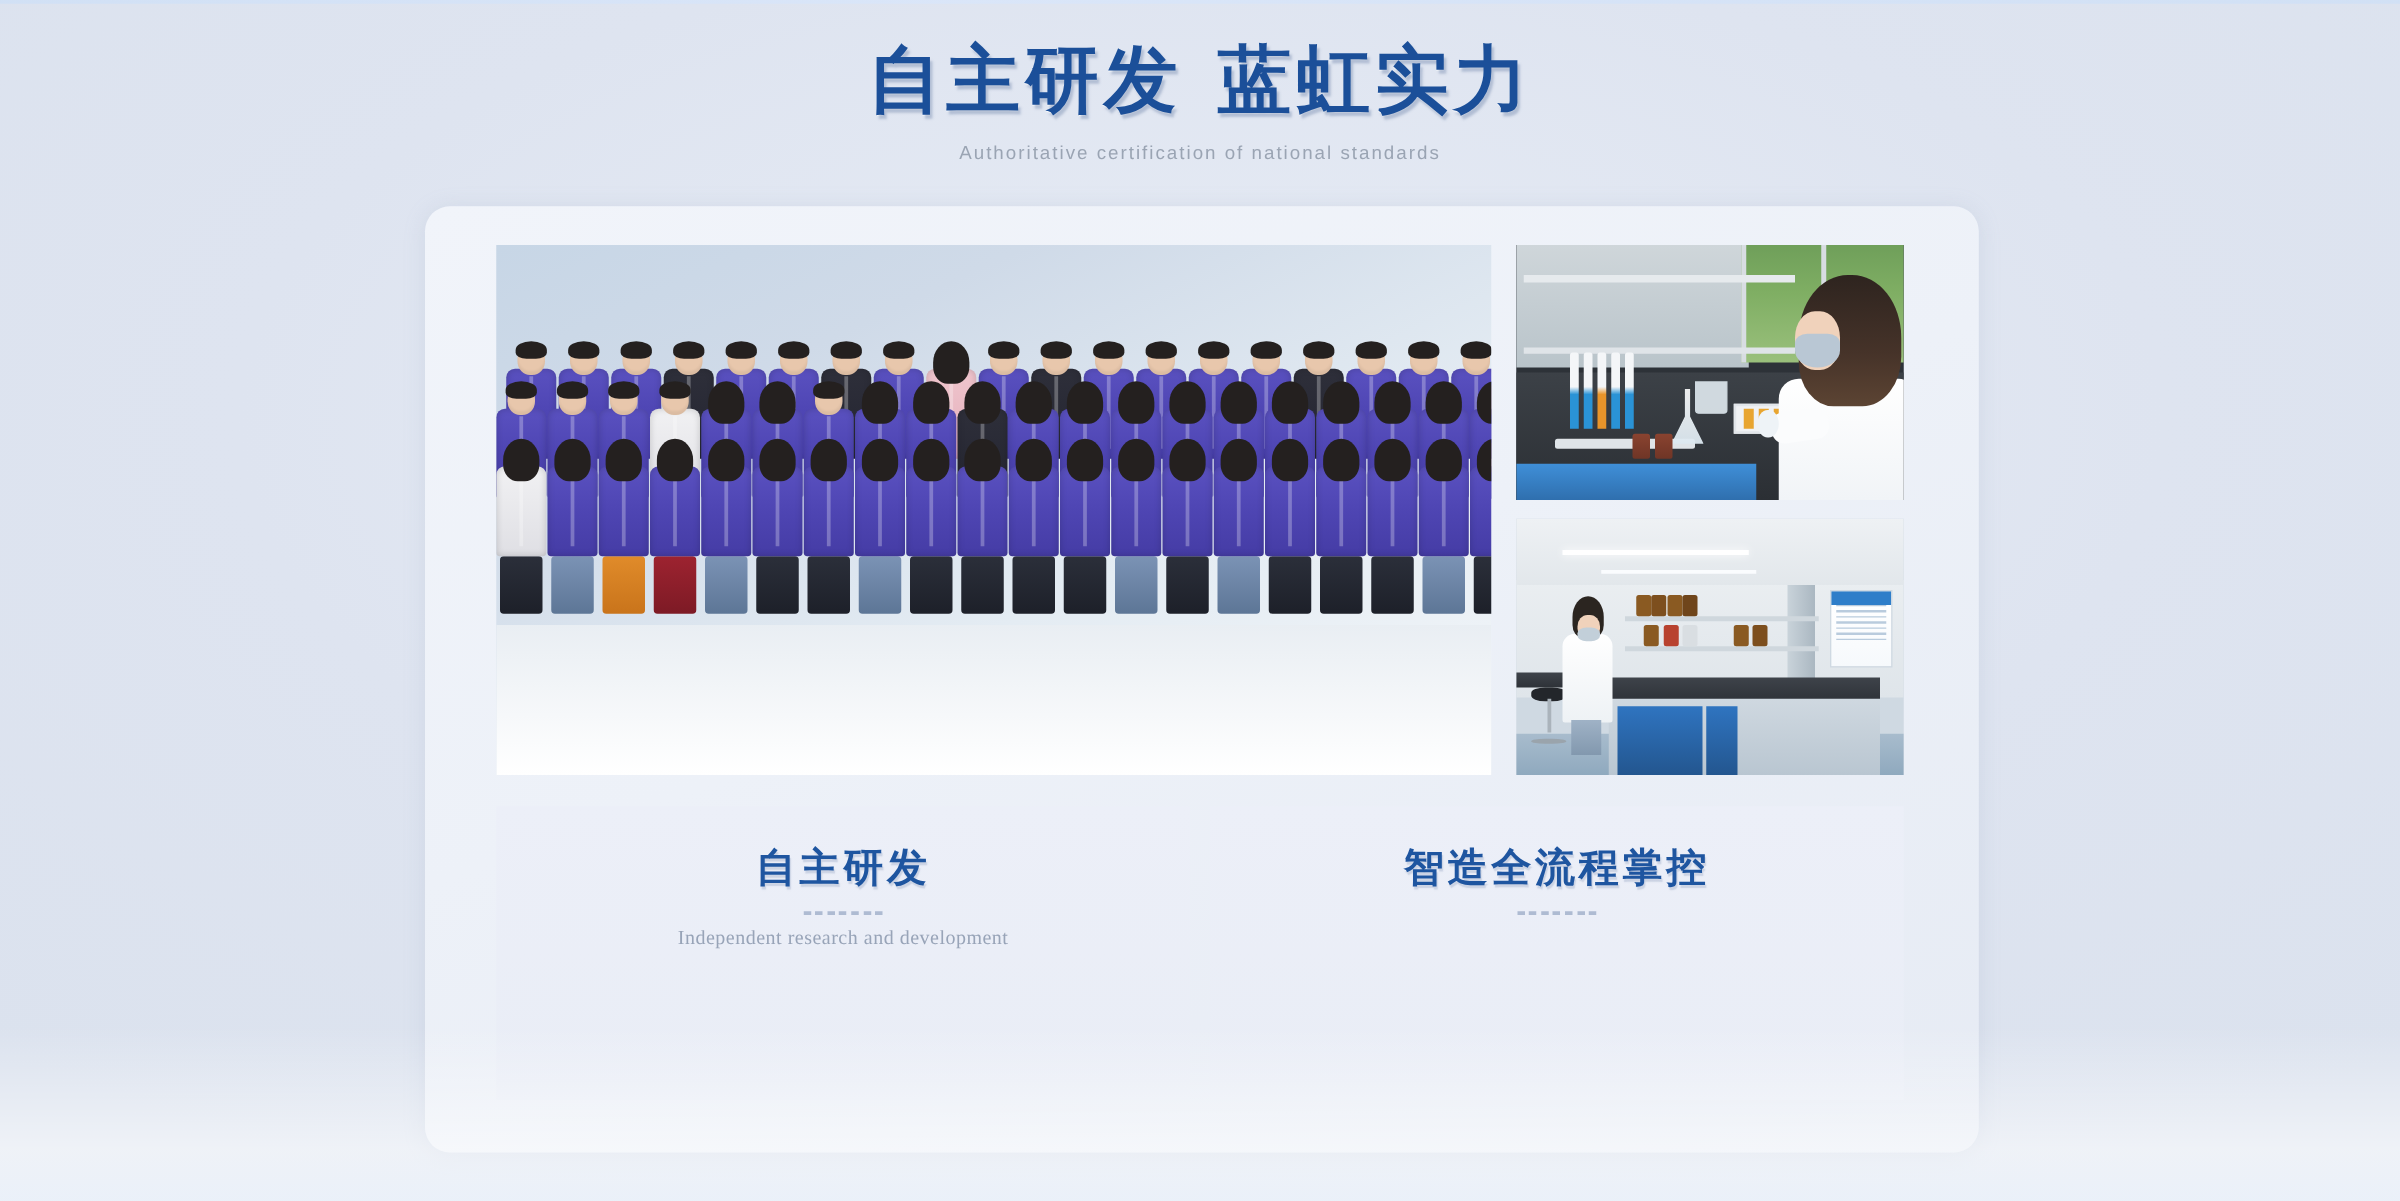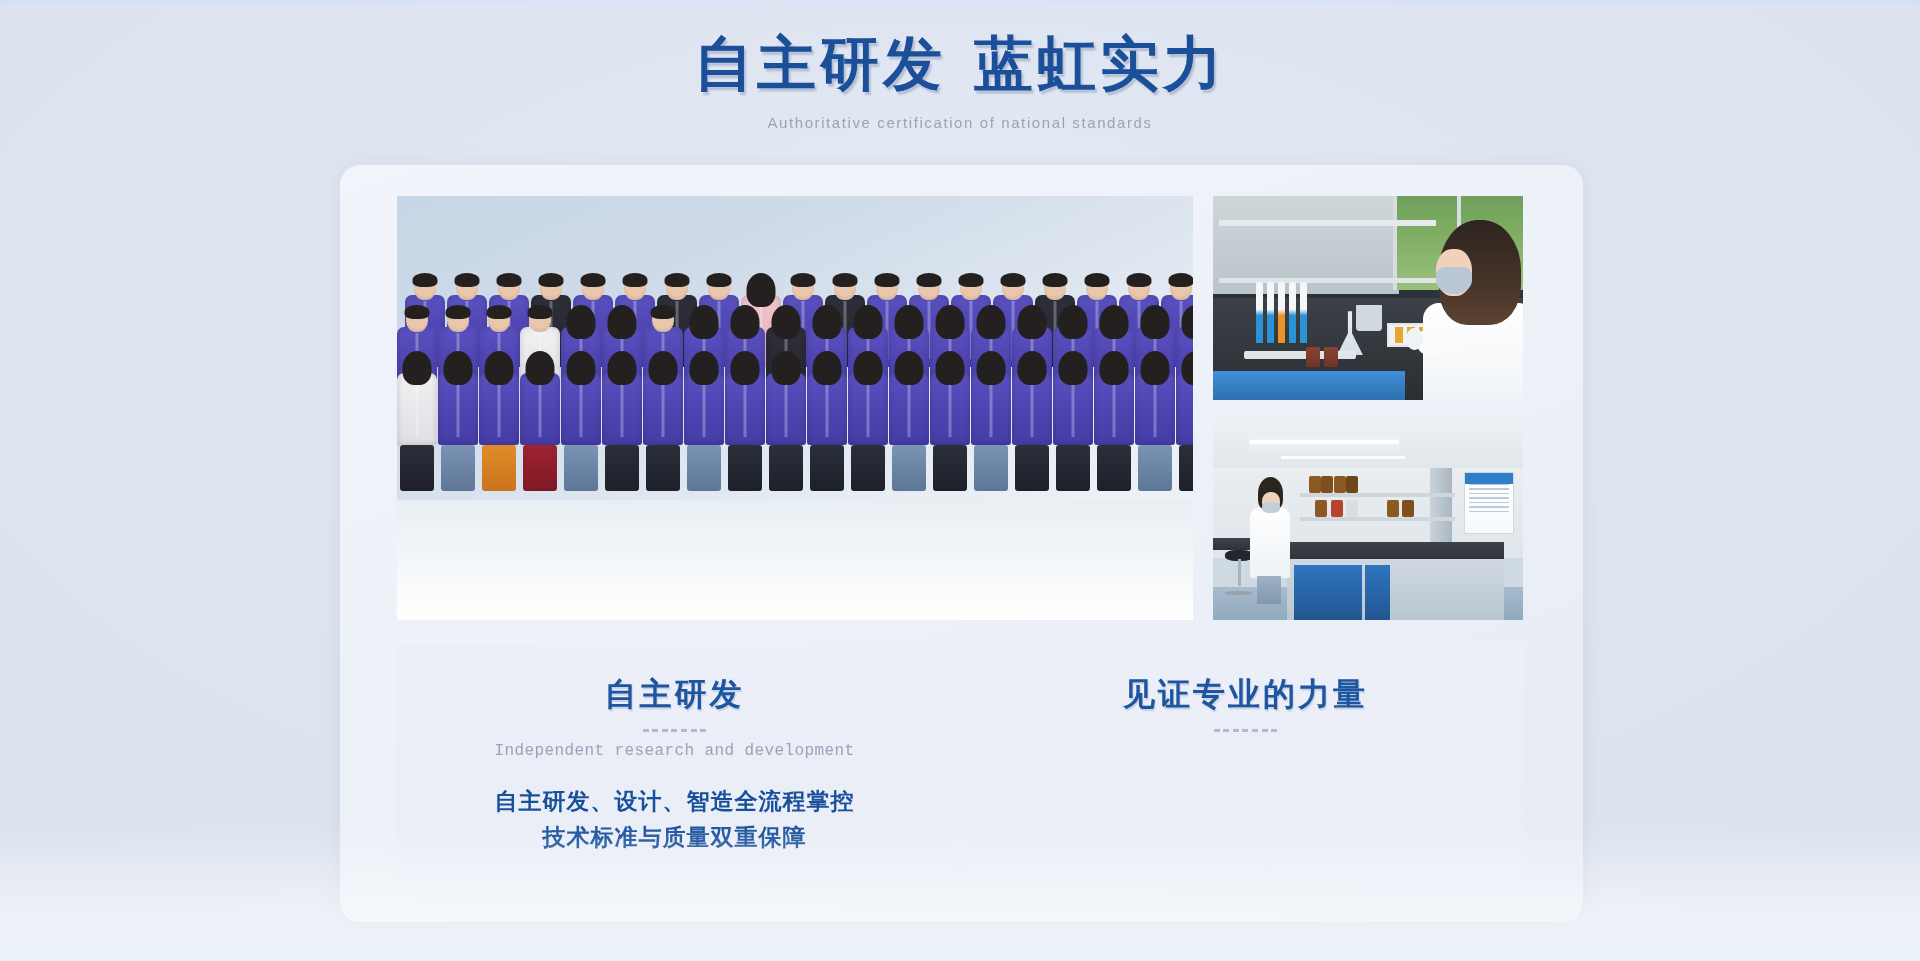--- a/index.html
+++ b/index.html
@@ -225,21 +225,21 @@
     letter-spacing:3px;
     text-shadow:1px 2px 1px rgba(140,158,190,.35);
   }
   .feature-dashes {
     margin:12px auto 10px;
     width:64px; height:3px;
     display:flex; justify-content:space-between;
   }
   .feature-dashes i{ width:6px; height:3px; background:#aebbd2; display:block; }
   .feature-sub {
-    font-family:Liberation Mono, monospace;
+    font-family:Liberation Serif, serif;
     font-size:16px;
     color:#98a4b8;
     letter-spacing:.4px;
   }
   .feature-body {
     margin-top:24px;
     font-family:"Liberation Serif", serif;
     font-size:23px; font-weight:700;
     color:#18509c;
     line-height:1.55;
@@ -741,28 +741,24 @@
       <div class="feature-dashes">
         <i></i>
           <i></i>
           <i></i>
           <i></i>
           <i></i>
           <i></i>
           <i></i>
       </div>
       <div class="feature-sub">Independent research and development</div>
-      <div class="feature-body">
-        <span class="l2">自主研发、设计、智造全流程掌控</span>
-        <span class="l2">技术标准与质量双重保障</span>
-      </div>
     </div>
 
     <div class="feature-card">
-      <div class="feature-title">见证专业的力量</div>
+      <div class="feature-title">智造全流程掌控</div>
       <div class="feature-dashes">
         <i></i>
           <i></i>
           <i></i>
           <i></i>
           <i></i>
           <i></i>
           <i></i>
       </div>
     </div>

